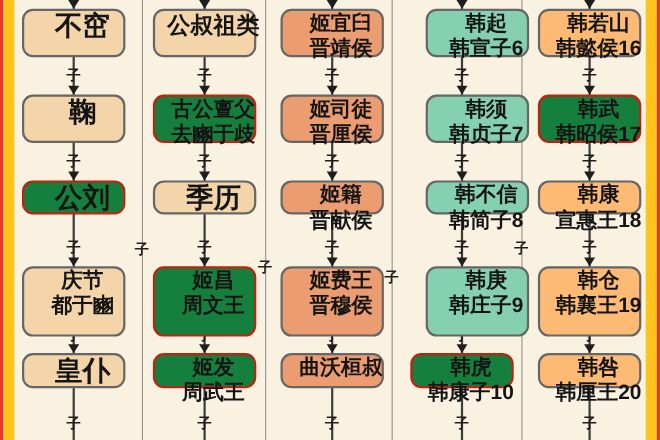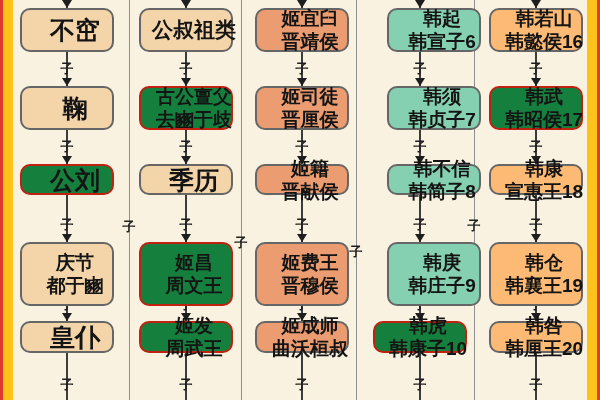--- a/index.html
+++ b/index.html
@@ -21,21 +21,21 @@
   .arrowhead{position:absolute;left:50px;width:0;height:0;
              border-left:5px solid transparent;border-right:5px solid transparent;
              border-top:8px solid #1e1e1e;}
   .a0{top:0}.a1{top:78px}.a2{top:156px}.a3{top:234px}.a4{top:313px}
   .son{position:absolute;left:0;width:110px;text-align:center;
        font-size:13px;line-height:14px;color:#1e1e1e;font-weight:600;}
   .s0{top:62px}.s1{top:140px}.s2{top:218px}.s3{top:298px}.s4{top:378px}
 
   .node{position:absolute;left:8px;width:94px;box-sizing:border-box;
         border:2px solid #666;border-radius:10px;
-        display:flex;flex-direction:column;align-items:center;justify-content:center;
+        display:flex;flex-direction:column;align-items:center;
         color:#141414;font-weight:600;white-space:nowrap;padding-left:16px;}
   .r0{top:8px;height:44px}.r1{top:86px;height:44px}.r2{top:164px;height:31px}
   .r3{top:242px;height:64px}.r4{top:321px;height:32px}
   .node span{font-size:19px;line-height:23px;}
   .node.single span{font-size:25px;line-height:28px;}
   .node.single.wide span{font-size:21px;}
   .node[data-variant="tan"]{background:#F3D5A9;}
   .node[data-variant="coral"]{background:#EB9C70;}
   .node[data-variant="teal"]{background:#85D0B1;margin-left:14px;}
   .node[data-variant="grey"]{background:#fdba74;}
@@ -148,21 +148,20 @@
     </div>
     <div class="node r1" data-variant="coral">
       <span>姬司徒</span>
       <span>晋厘侯</span>
     </div>
     <div class="node r3" data-variant="coral">
       <span>姬费王</span>
       <span>晋穆侯</span>
     </div>
     <div class="node r4" data-variant="coral">
-      <span>姬成师</span>
       <span>曲沃桓叔</span>
     </div>
   </div>
 
   <div class="col c3">
     <div class="vline"></div>
     <div class="arrowhead a0"></div>
     <div class="arrowhead a1"></div>
     <div class="arrowhead a2"></div>
     <div class="arrowhead a3"></div>

